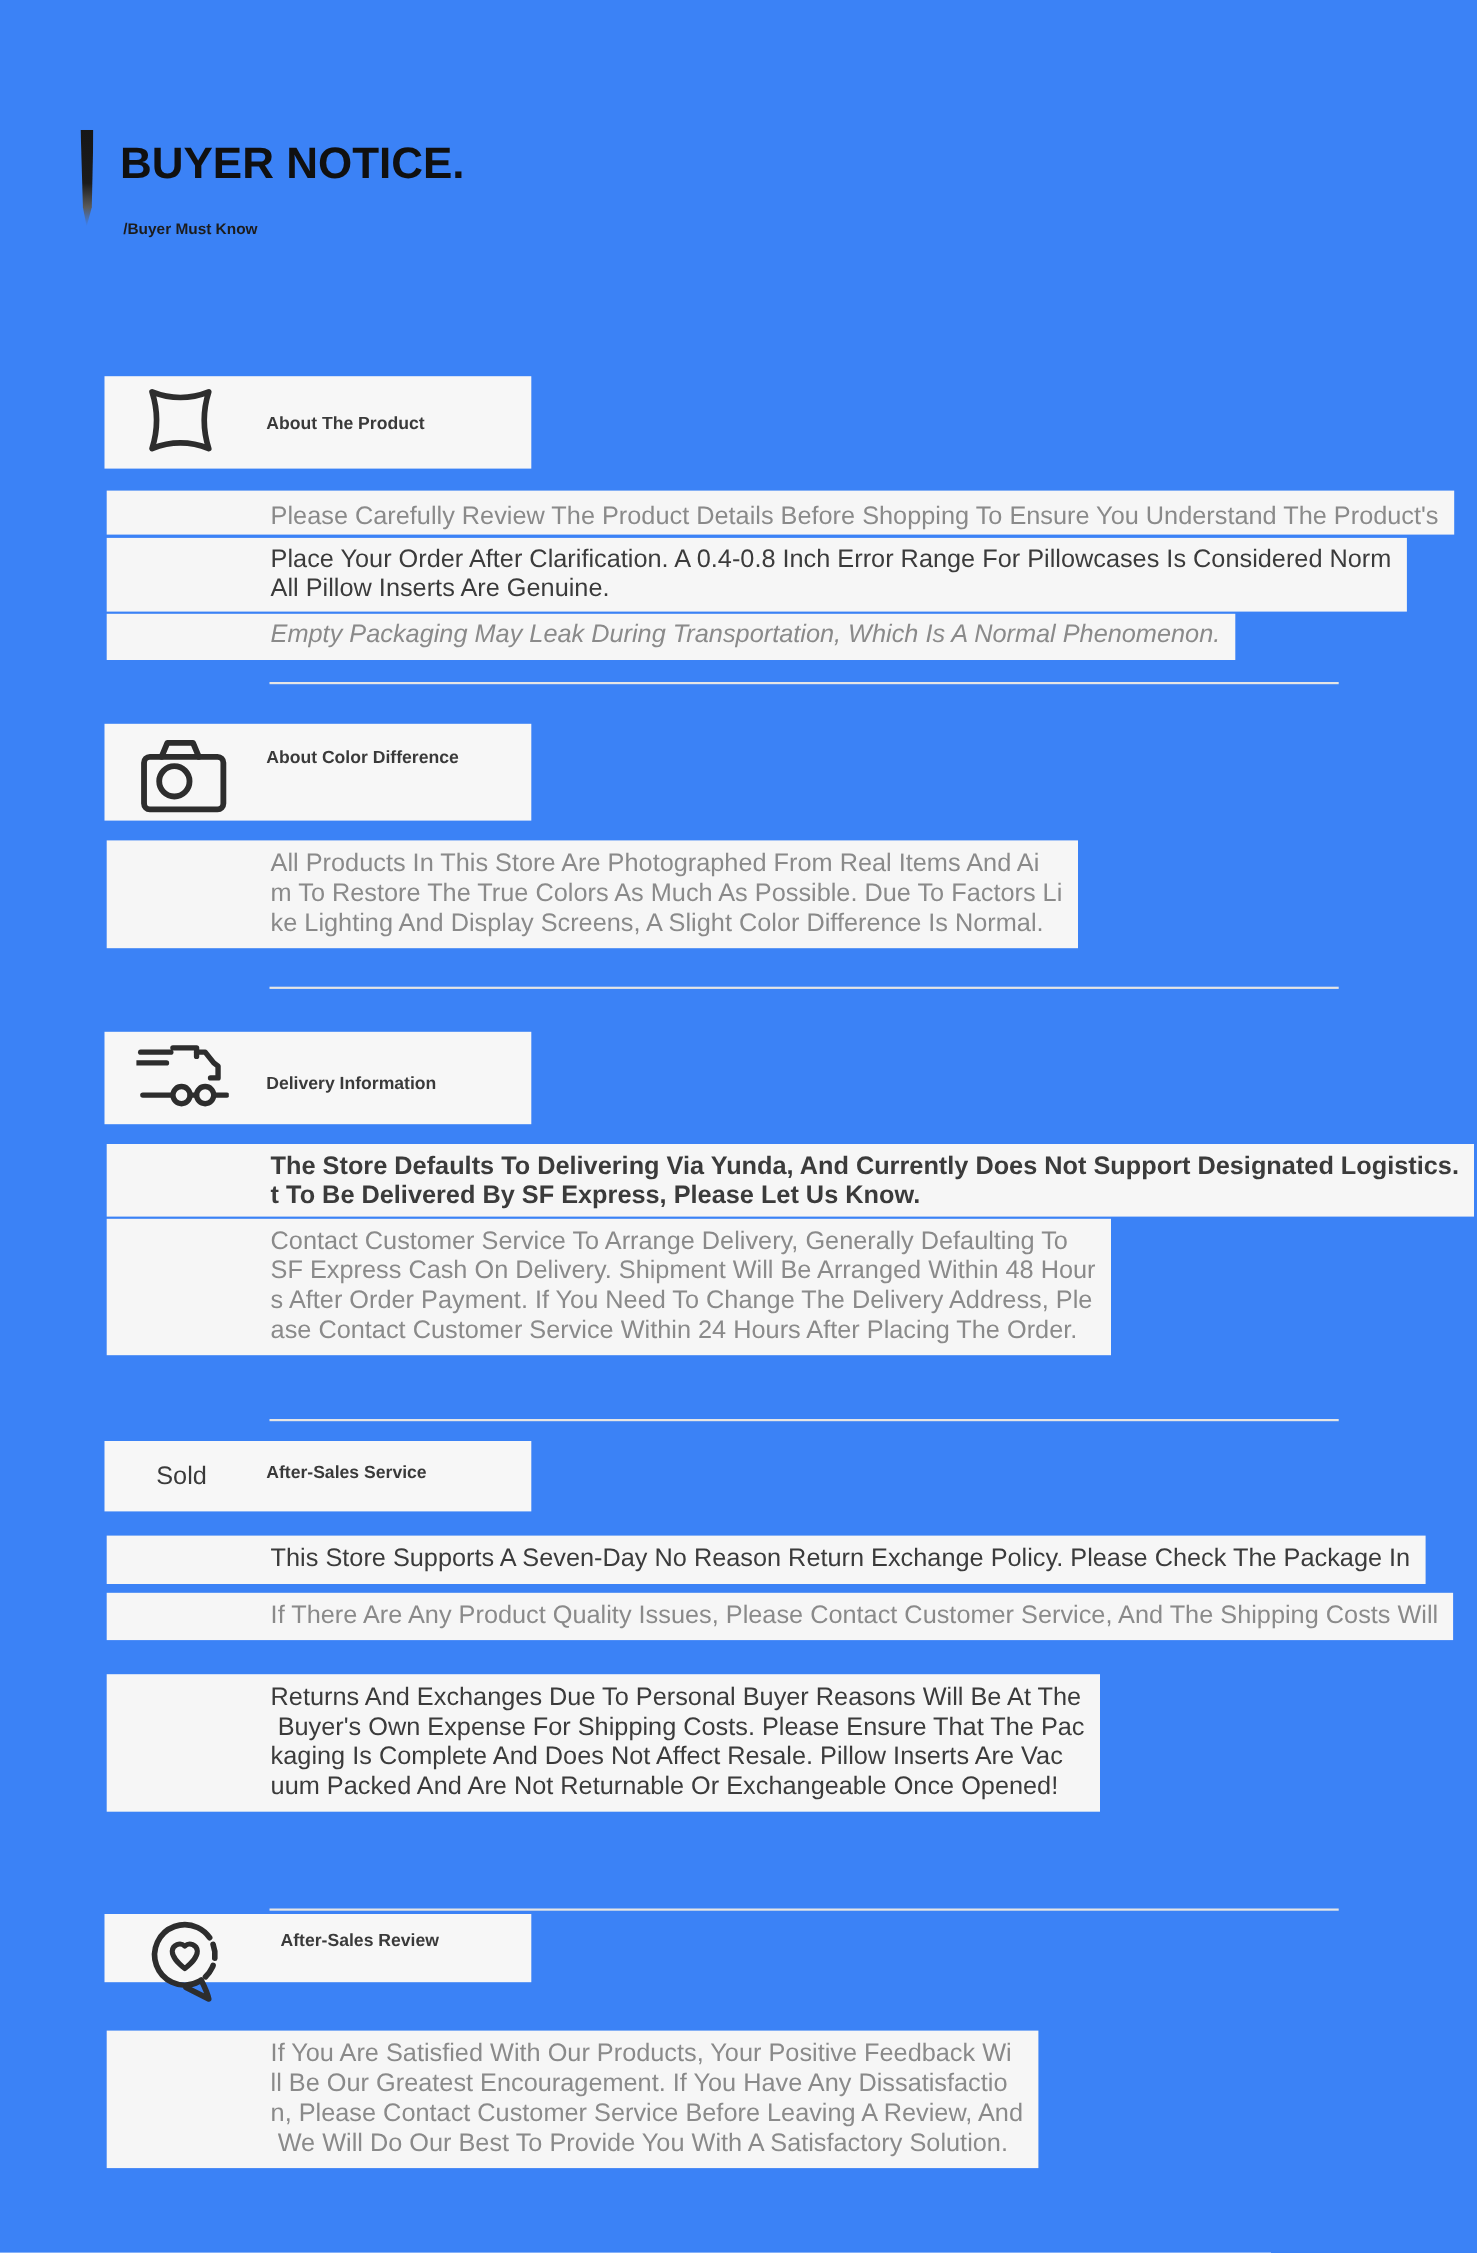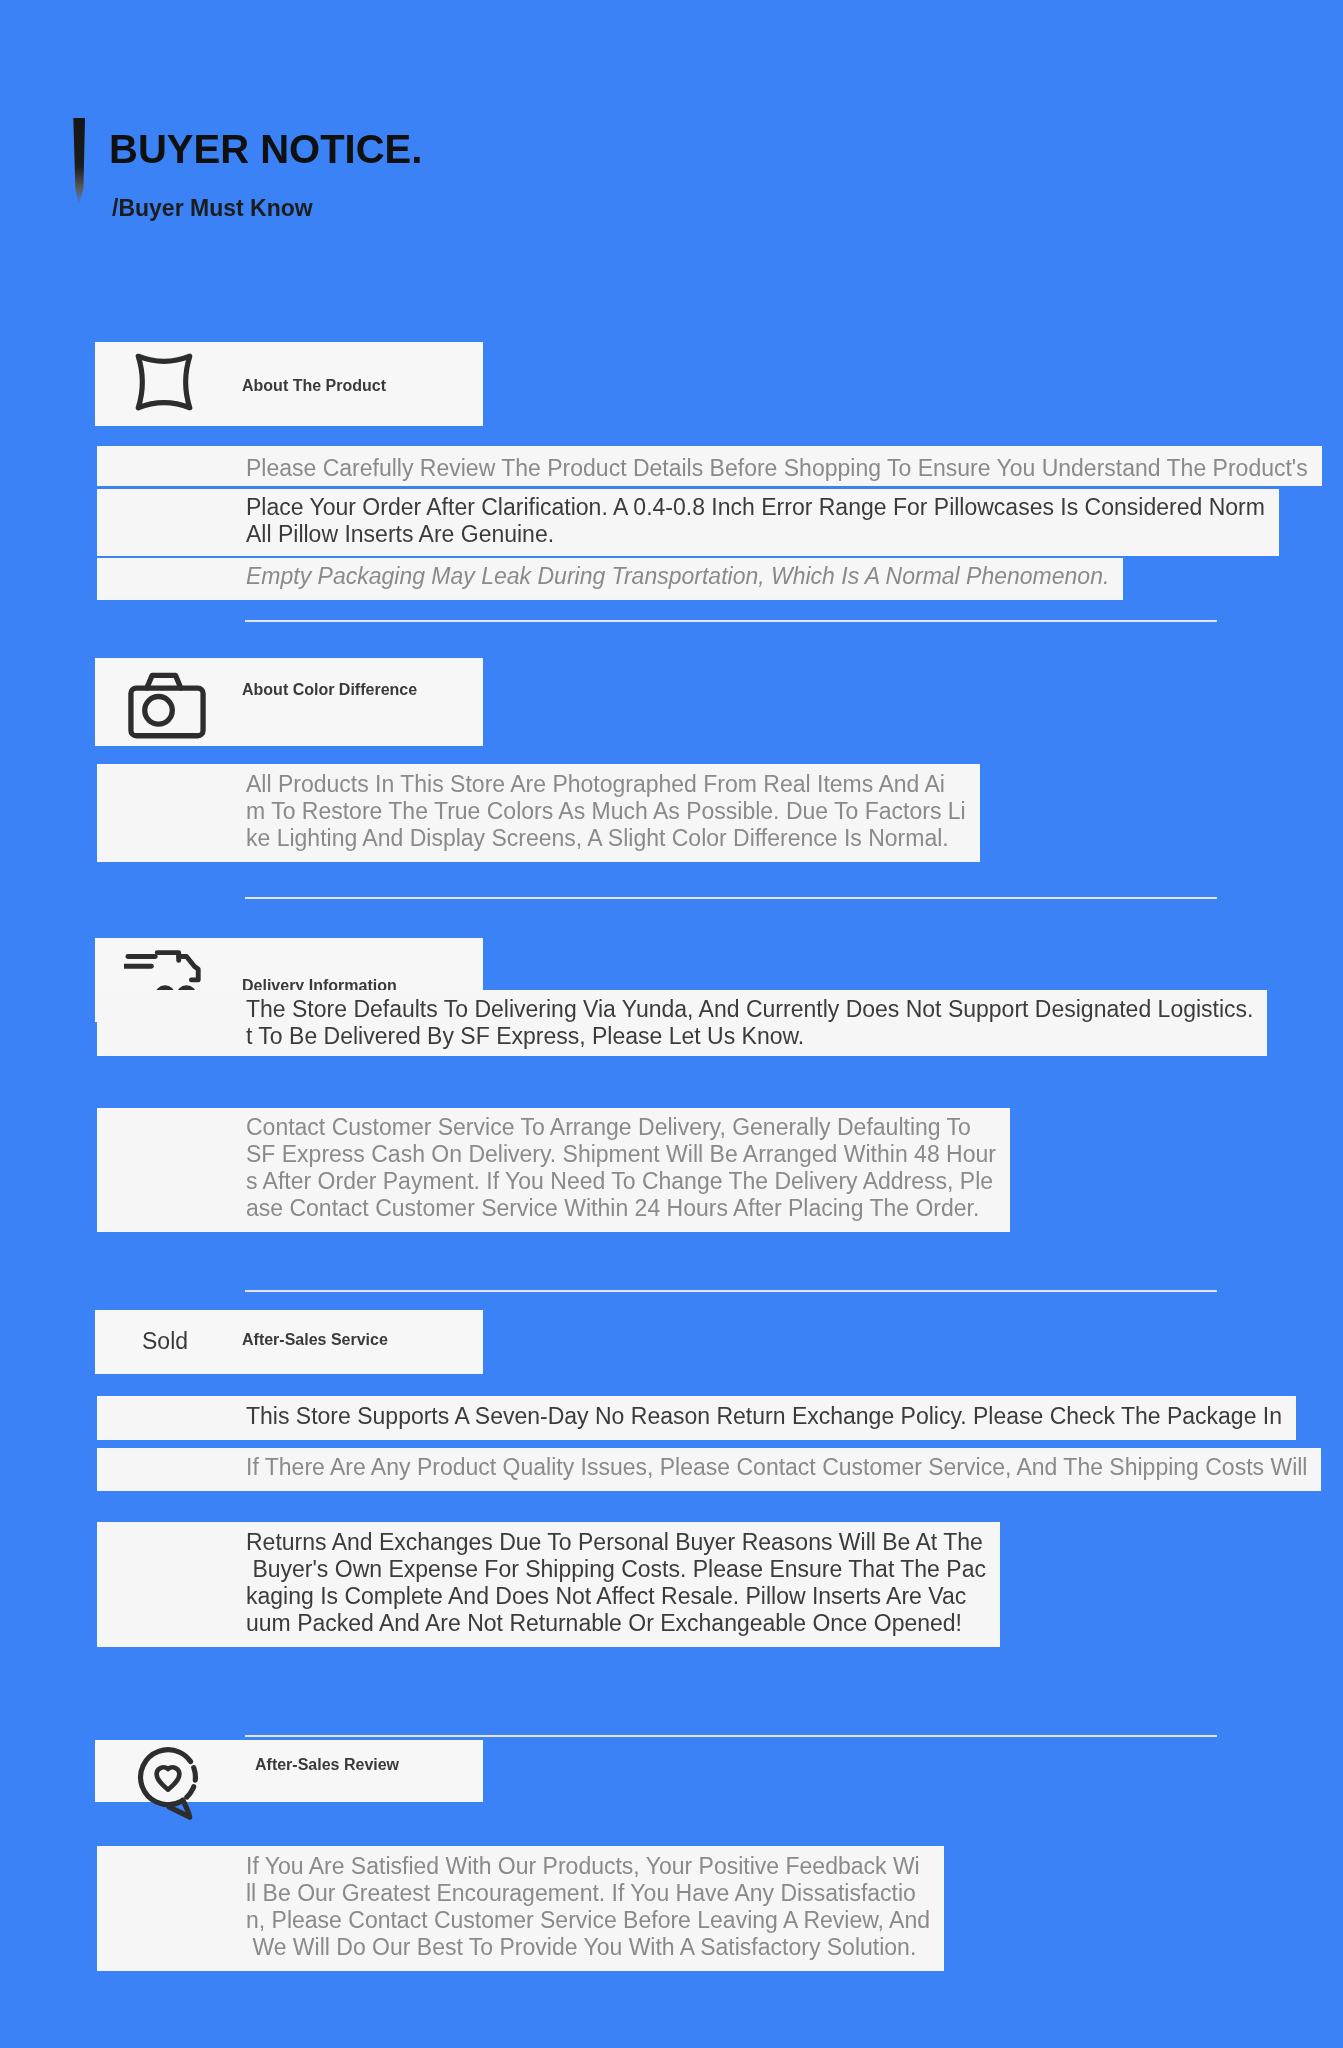--- a/index.html
+++ b/index.html
@@ -13,21 +13,21 @@
     position:absolute;left:72px;top:118px;width:13px;height:88px;
     background:linear-gradient(180deg,#161616 0%,#1b1b1b 55%,#5a5a5a 80%,rgba(90,90,90,0) 100%);
     clip-path:polygon(10% 0,100% 0,88% 80%,52% 100%,26% 80%);
   }
   .title{
     position:absolute;left:109px;top:126px;
     font-size:40px;font-weight:700;color:#101010;letter-spacing:0px;line-height:46px;
   }
   .subtitle{
     position:absolute;left:112px;top:194px;
-    font-size:23px;font-weight:700;color:#1c1c1c;line-height:28px;
+    font-size:14px;font-weight:700;color:#1c1c1c;line-height:28px;
   }
   
   .hband{position:absolute;left:95px;width:388px;background:#f7f7f7;}
   .heading{
     position:absolute;left:242px;font-size:16px;font-weight:700;color:#3a3a3a;line-height:28px;white-space:pre;
   }
   .side-label{
     position:absolute;left:142px;font-size:23px;font-weight:400;color:#3a3a3a;line-height:26px;
   }
   .icon{position:absolute;}
@@ -92,21 +92,21 @@
         <path d="M56 10 H64 L72 20 L76 23 V34 H69"></path>
         <circle cx="42" cy="50" r="8"></circle>
         <circle cx="64" cy="50" r="8"></circle>
         <path d="M6 50 H33"></path>
         <path d="M50 50 H56"></path>
         <path d="M72 50 H84"></path>
       </svg>
     </div>
     <div class="heading" style="top:972px;text-align:center;">Delivery Information</div>
 
-    <div class="pband tone-dark" style="top:990px;padding:6px 14px 6px 149px;"><span>The Store Defaults To Delivering Via Yunda, And Currently Does Not Support Designated Logistics.
+    <div class="pband tone-dark" style="top:1040px;padding:6px 14px 6px 149px;font-weight:bold;"><span>The Store Defaults To Delivering Via Yunda, And Currently Does Not Support Designated Logistics.
 t To Be Delivered By SF Express, Please Let Us Know.</span></div>
     <div class="pband tone-gray" style="top:1108px;padding:6px 14px 10px 149px;"><span>Contact Customer Service To Arrange Delivery, Generally Defaulting To
 SF Express Cash On Delivery. Shipment Will Be Arranged Within 48 Hour
 s After Order Payment. If You Need To Change The Delivery Address, Ple
 ase Contact Customer Service Within 24 Hours After Placing The Order.</span></div>
     <div class="divider" style="top:1290px;"></div>
   </div>
 
   <div>
     <div class="hband" style="top:1310px;height:64px;"></div>

